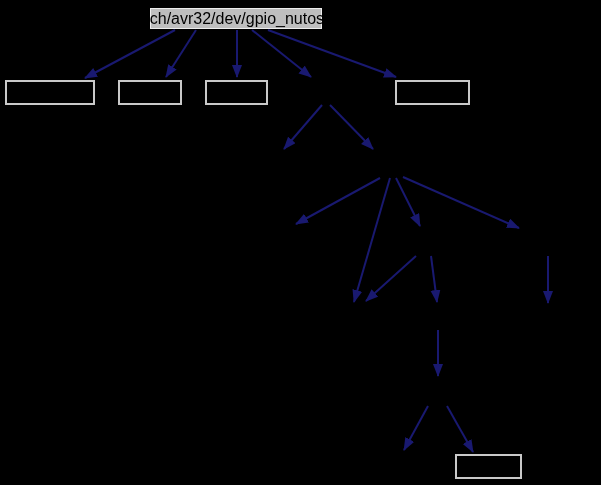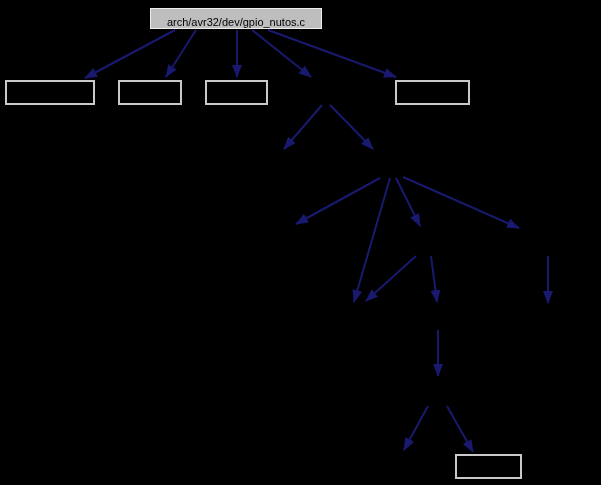--- a/index.html
+++ b/index.html
@@ -20,23 +20,23 @@
     left: 0;
     top: 0;
     width: 601px;
     height: 485px;
     display: block;
   }
   .graph-node {
     position: absolute;
     box-sizing: border-box;
     display: flex;
-    align-items: flex-end;
+    align-items: center;
     justify-content: center;
-    font-size: 11px;
+    font-size: 16px;
     line-height: 1;
     white-space: nowrap;
   }
   .graph-node.outlined {
     background: transparent;
     border: 2px solid #c9c9c9;
   }
   .graph-node.filled {
     background: #bebebe;
     border: 1px solid #ececec;

